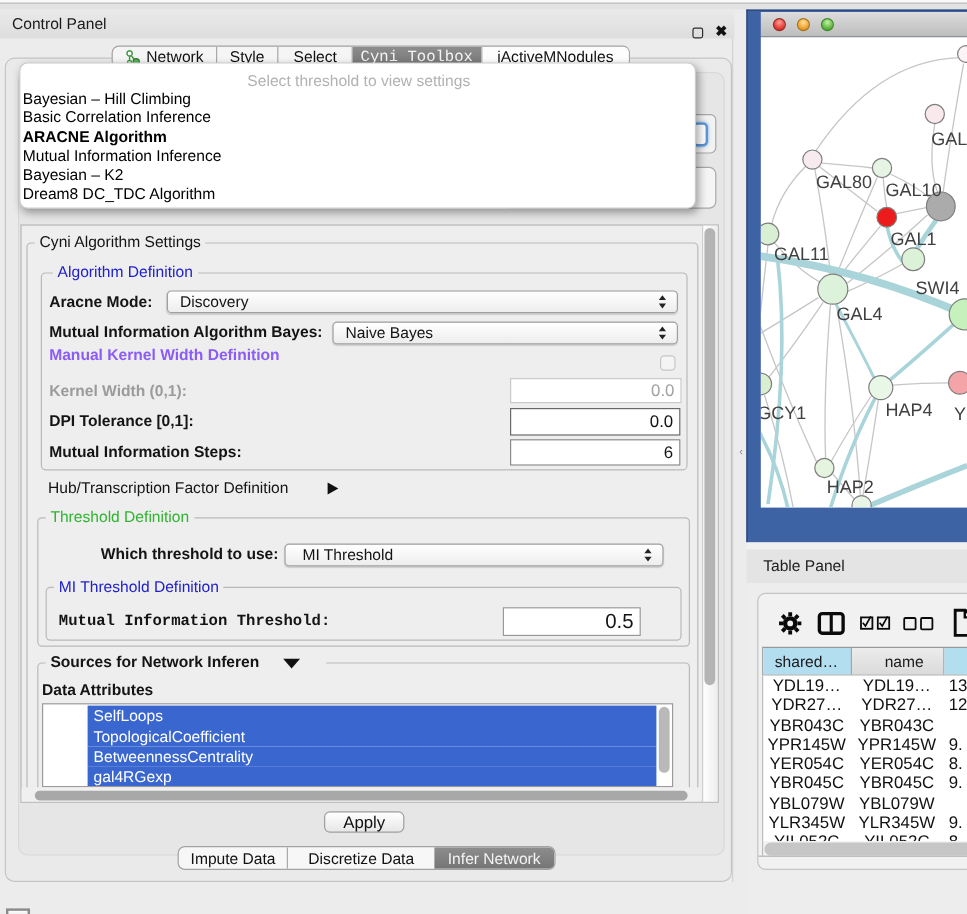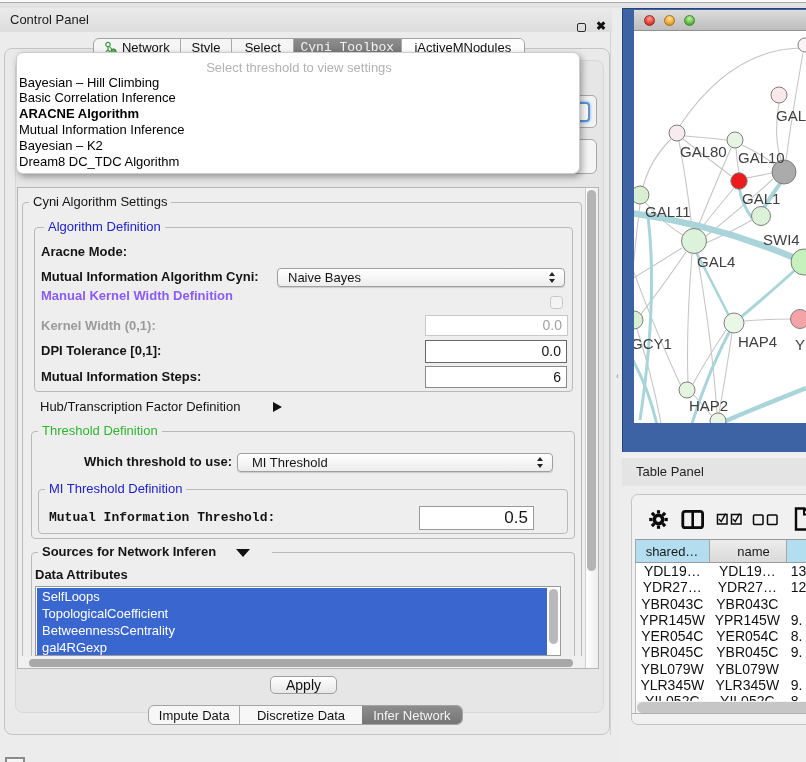--- a/index.html
+++ b/index.html
@@ -6,21 +6,21 @@
   html,body { width:806px; height:762px; overflow:hidden; }
   body { position:relative; font-family:"Liberation Sans", sans-serif; background:#ececec; }
   .abs { position:absolute; }
   .b { font-weight:bold; }
   .grp { border:1px solid #b9b9b9; border-radius:4px; }
   .glab { background:#eeeeee; padding:0 4px; height:14px; line-height:14px; white-space:nowrap; }
   .lab { height:16px; line-height:16px; white-space:nowrap; }
   .combo { border:1px solid #a0a0a0; border-radius:4px; background:linear-gradient(#ffffff,#ededed); display:flex; align-items:center; box-shadow:0 1px 1px rgba(0,0,0,0.15); }
   .combo .spin { position:absolute; right:8px; top:2px; }
   .fld { background:#fff; border:1px solid; text-align:right; padding-right:5px; font-size:14px; }
-  .litem { height:17px; line-height:17px; background:#3a67cf; color:#fff; padding-left:5px; font-size:13px; }
+  .litem { height:17px; line-height:17px; background:#3a67cf; color:#fff; padding-left:5px; font-size:13px;margin-left:36px; }
   .trow { height:16.3px; line-height:16.3px; display:flex; }
   .trow span:nth-child(1) { width:74px; text-align:center; }
   .trow span:nth-child(2) { width:77px; text-align:center; }
   .trow span:nth-child(3) { width:27px; padding-left:5px; }
 </style>
 </head>
 <body>
 
 <div class="abs" style="left:0;top:0;width:806px;height:8px;background:#e3e3e3;border-top:2px solid #fafafa;box-shadow:inset 0 1px 0 #a8a8a8;"></div>
 
@@ -54,22 +54,29 @@
 <div class="abs" style="left:17px;top:187px;width:582px;height:482px;border:1px solid #b5b5b5;background:#eeeeee;"></div>
 <div id="viewport" class="abs" style="left:18px;top:188px;width:566px;height:468px;overflow:hidden;font-size:13px;color:#141414;">
 
   <div class="abs grp" style="left:4px;top:14px;width:560px;height:700px;"></div>
   <span class="abs glab" style="left:11px;top:7px;">Cyni Algorithm Settings</span>
 
   <div class="abs grp" style="left:16px;top:39px;width:539px;height:165px;"></div>
   <span class="abs glab" style="left:26px;top:32px;color:#2121cc;">Algorithm Definition</span>
 
   <span class="abs lab b" style="left:23px;top:56px;">Aracne Mode:</span>
-
-  <span class="abs lab b" style="left:23px;top:81px;">Mutual Information Algorithm Cyni:</span>
+  <div class="abs combo" style="left:121px;top:54px;width:426px;height:19px;">
+      <span style="margin-left:10px;">Discovery</span>
+      <svg class="spin" width="8" height="13" viewBox="0 0 8 13">
+        <path d="M4 1 L7 5 L1 5 Z" fill="#222"></path>
+        <path d="M4 12 L7 8 L1 8 Z" fill="#222"></path>
+      </svg>
+    </div>
+
+  <span class="abs lab b" style="left:23px;top:81px;">Mutual Information Algorithm Bayes:</span>
   <div class="abs combo" style="left:259px;top:80px;width:288px;height:19px;">
       <span style="margin-left:10px;">Naive Bayes</span>
       <svg class="spin" width="8" height="13" viewBox="0 0 8 13">
         <path d="M4 1 L7 5 L1 5 Z" fill="#222"></path>
         <path d="M4 12 L7 8 L1 8 Z" fill="#222"></path>
       </svg>
     </div>
 
   <span class="abs lab b" style="left:23px;top:100px;color:#8b5cf6;">Manual Kernel Width Definition</span>
   <div class="abs" style="left:532px;top:108px;width:13px;height:13px;border:1px solid #c6c6c6;border-radius:3.5px;background:#f4f4f4;"></div>

